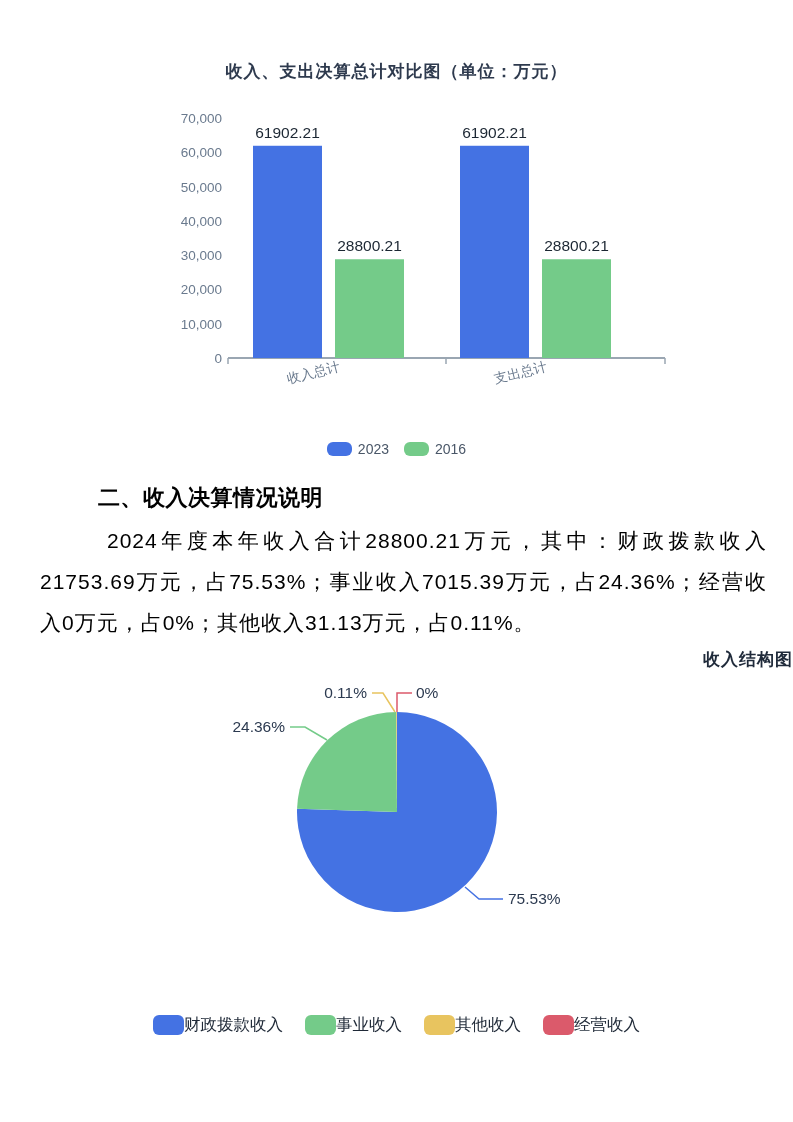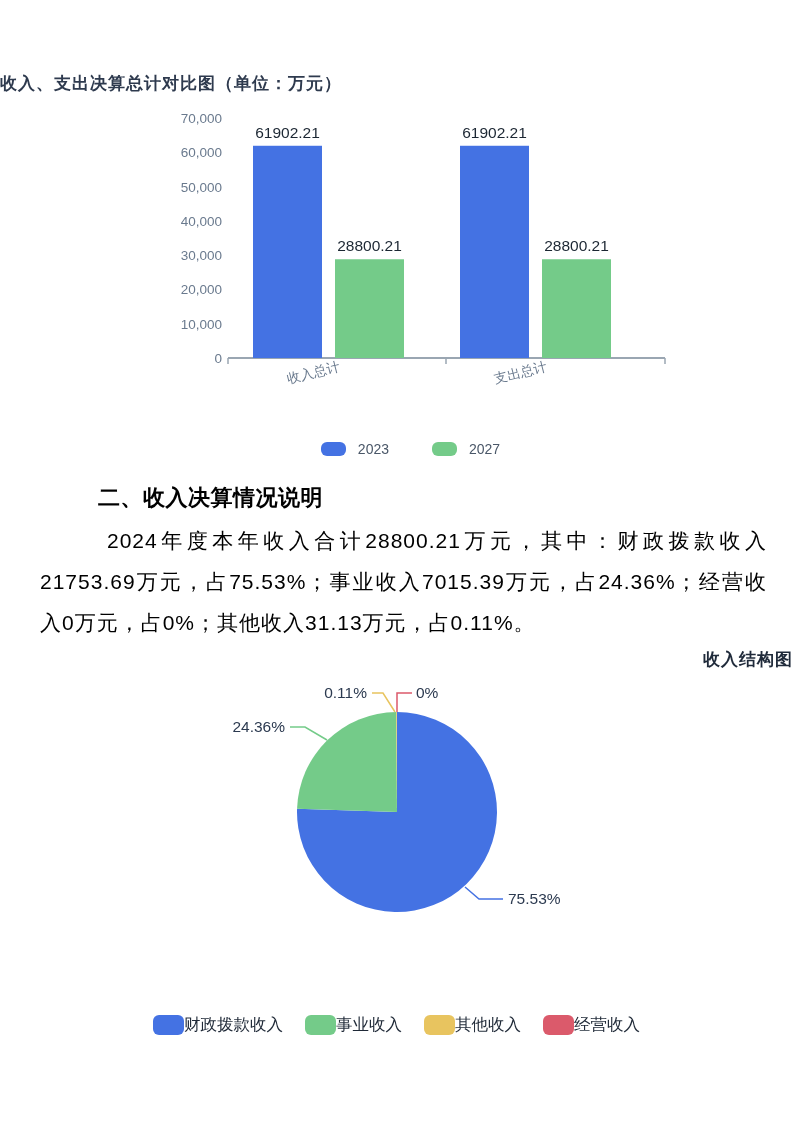--- a/index.html
+++ b/index.html
@@ -2,36 +2,36 @@
 <html><head>
 <meta charset="utf-8">
 <style>
   html,body{margin:0;padding:0;background:#e9e9e9;}
   .page{
     position:relative;width:793px;height:1122px;margin:0 auto;
     background:#ffffff;overflow:hidden;
     font-family:"Liberation Sans",sans-serif;
   }
   .bar-title{
-    position:absolute;top:60px;left:0;width:100%;
-    font-size:17px;font-weight:bold;color:#2E3A4E;letter-spacing:1px;margin-top:12px;
+    position:absolute;top:60px;left:0;width:100%;text-align:center;
+    font-size:17px;font-weight:bold;color:#2E3A4E;letter-spacing:1px;
   }
   #barChart{position:absolute;left:180px;top:96px;}
   .tick-label{font:13.5px "Liberation Sans",sans-serif;fill:#6A7A8E;}
   .cat-label{font:13.5px "Liberation Sans",sans-serif;fill:#6A7A8E;}
   .value-label{font:15.5px "Liberation Sans",sans-serif;fill:#1C2733;}
   .pie-pct{font:15.5px "Liberation Sans",sans-serif;fill:#2C3A50;}
   .legend-row{
     position:absolute;left:0;width:100%;
     display:flex;justify-content:center;align-items:center;
   }
   .bar-legend{top:441px;gap:15px;}
   .pie-legend{top:1014px;gap:22px;}
   .legend-item{display:flex;align-items:center;}
-  .bar-legend .legend-item{gap:12px;font-size:14px;color:#4A5768;margin-left:28px;}
+  .bar-legend .legend-item{gap:6px;font-size:14px;color:#4A5768;}
   .pie-legend .legend-item{font-size:16.5px;color:#1F2937;}
   .bar-legend .chip{width:25px;height:14px;border-radius:6px;display:inline-block;}
   .pie-legend .chip{width:31px;height:20px;border-radius:6px;display:inline-block;}
   .section-heading{
     position:absolute;left:98px;top:483px;margin:0;
     font-size:22px;font-weight:bold;color:#000;letter-spacing:0.5px;
     font-family:"Liberation Sans",sans-serif;
     text-align:center;
   }
   .paragraph{
@@ -82,21 +82,21 @@
       <text x="341.5" y="281" text-anchor="middle" class="cat-label" transform="rotate(-14 341.5 281)">支出总计</text>
     </svg>
 
   <div class="legend-row bar-legend" id="barLegend">
       <span class="legend-item">
         <span class="chip" style="background: rgb(68, 114, 227);"></span>
         <span>2023</span>
       </span>
       <span class="legend-item">
         <span class="chip" style="background: rgb(116, 203, 137);"></span>
-        <span>2027</span>
+        <span>2016</span>
       </span>
     </div>
 
   <h3 class="section-heading">二、收入决算情况说明</h3>
 
   <div class="paragraph">
     <div class="para-line first">2024年度本年收入合计28800.21万元，其中：财政拨款收入</div>
     <div class="para-line">21753.69万元，占75.53%；事业收入7015.39万元，占24.36%；经营收</div>
     <div class="para-line last">入0万元，占0%；其他收入31.13万元，占0.11%。</div>
   </div>

